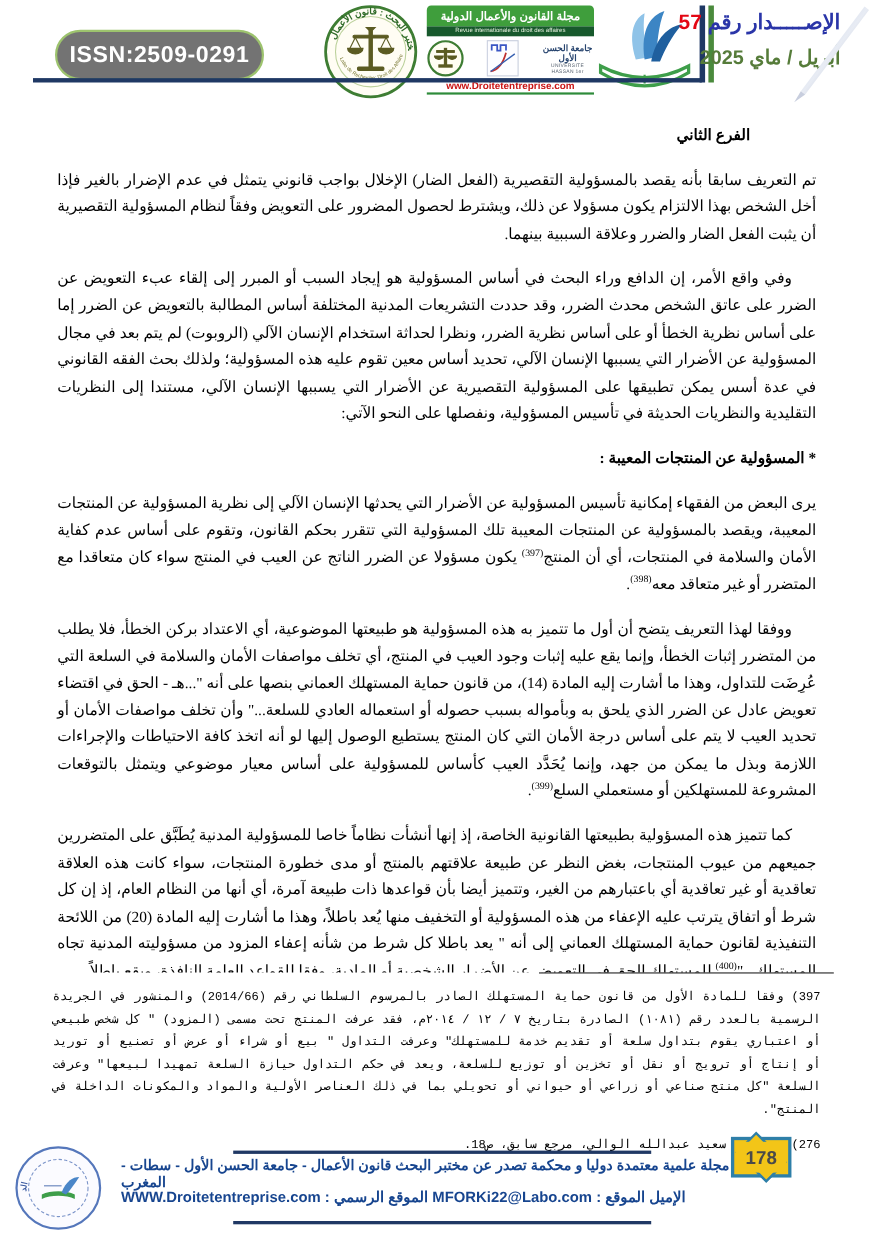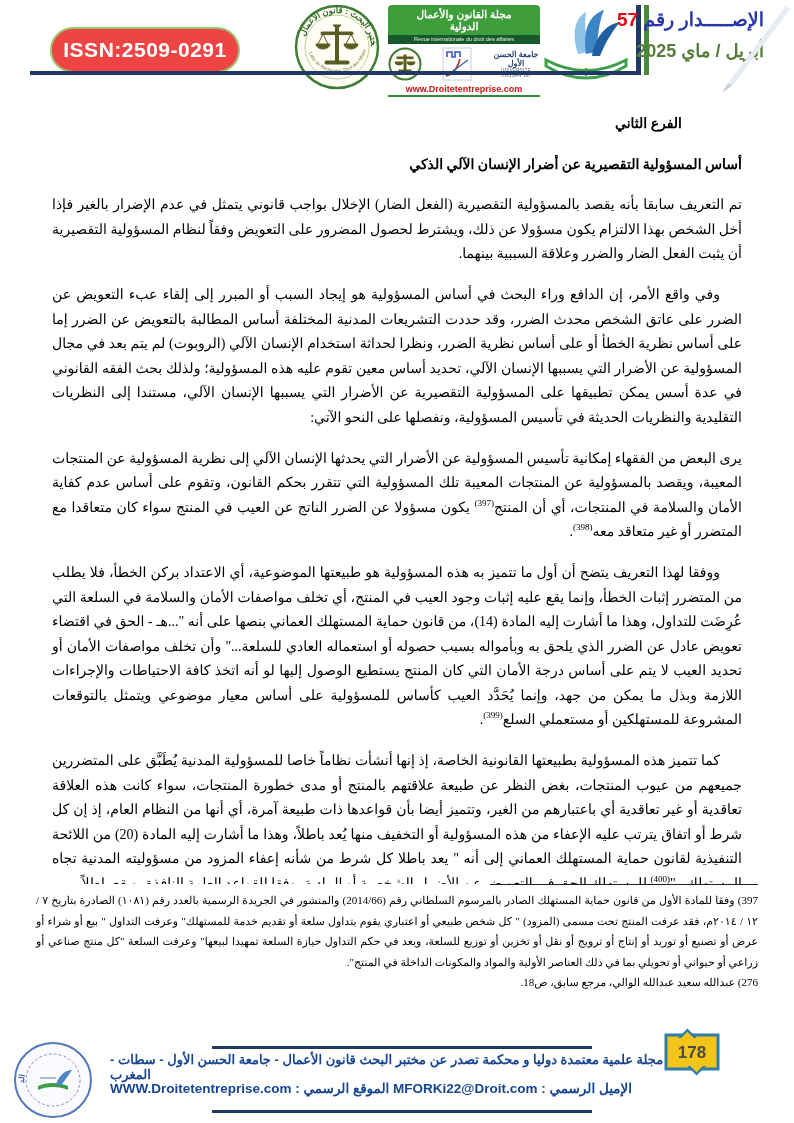--- a/index.html
+++ b/index.html
@@ -1,26 +1,26 @@
 <!DOCTYPE html>
 <html lang="ar" dir="rtl"><head>
 <meta charset="utf-8">
 <style>
   html,body{margin:0;padding:0;background:#888;}
   .page{position:relative;width:794px;height:1123px;background:#ffffff;margin:0 auto;overflow:hidden;
         font-family:"Liberation Serif","DejaVu Serif",serif;direction:rtl;}
   
   .hdr{position:absolute;top:0;left:0;width:794px;height:95px;direction:ltr;}
-  .issn{position:absolute;left:50px;top:27px;width:186px;height:42px;background:#ef4444;border:2px solid #9dc36e;
+  .issn{position:absolute;left:50px;top:27px;width:186px;height:42px;background:#737373;border:2px solid #9dc36e;
         border-radius:24px;color:#fff;font-weight:bold;font-size:21px;display:flex;align-items:center;justify-content:center;
         font-family:"Liberation Sans",sans-serif;letter-spacing:.5px;}
   .sealbig{position:absolute;left:294px;top:4px;width:86px;height:86px;}
   .ctr{position:absolute;left:388px;top:5px;width:152px;font-family:"Liberation Sans",sans-serif;}
   .ribbon{background:#3f9e3c;color:#fff;font-weight:bold;font-size:10.5px;text-align:center;border-radius:4px 4px 0 0;
-          padding:3px 14px;direction:rtl;}
+          padding:3px 2px;direction:rtl;}
   .substrip{background:#17592c;color:#e8f2e0;font-size:5.5px;text-align:center;padding:1px 0 2px;}
   .logorow{display:flex;align-items:center;height:40px;gap:20px;}
   .univ{flex:1;text-align:center;color:#28456f;}
   .univ .ar{font-size:8px;font-weight:bold;display:block;}
   .univ .fr{font-size:4.5px;display:block;color:#55606e;letter-spacing:.3px;}
   .weblink{color:#c81414;font-size:9px;font-weight:bold;text-align:center;border-bottom:2px solid #2e8b3a;padding-bottom:1px;}
   .booklogo{position:absolute;left:540px;top:8px;width:92px;height:78px;}
   .vbar1{position:absolute;left:636px;top:5px;width:5px;height:70px;background:#1f3864;}
   .vbar2{position:absolute;left:644px;top:5px;width:5px;height:70px;background:#4a8a3c;}
   .issueblk{position:absolute;left:652px;top:8px;width:112px;direction:rtl;text-align:center;
@@ -35,21 +35,21 @@
            font-size:14px;line-height:24.6px;color:#000;text-align:justify;}
   .bl{margin:16px;}
   .bh{font-weight:bold;}
   .ind{text-indent:22px;}
   .ind2{text-indent:60px;}
   .b{font-weight:bold;}
   sup{font-size:9px;line-height:0;}
   
   .fnwrap{position:absolute;top:884px;right:36px;left:36px;font-size:11px;line-height:20.5px;color:#000;text-align:justify;}
   .fnsep{width:268px;border-top:1.5px solid #222;margin-bottom:5px;}
-  .fn{margin:0;}
+  .fn{margin:12px;font-family:Liberation Mono, monospace;}
   
   .frule{position:absolute;left:212px;width:380px;height:3px;background:#203864;}
   .ftext{position:absolute;left:110px;width:560px;text-align:left;color:#17458f;font-weight:bold;
          font-size:13px;direction:rtl;font-family:"Liberation Sans",sans-serif;}
   .badge{position:absolute;left:661px;top:1026px;width:62px;height:52px;}
   .stamp{position:absolute;left:12px;top:1040px;width:82px;height:80px;}
 </style>
 </head>
 <body>
 
@@ -151,41 +151,41 @@
         <polygon points="72,6 76,9 18,86 14,83" fill="url(#pg)"></polygon>
         <polygon points="18,86 14,83 8,93" fill="#c8cede"></polygon>
       </svg>
     </div>
 
     <div class="hrule"></div>
   </div>
 
   <div class="content">
       <div class="bl bh ind2"><span>الفرع الثاني</span></div>
-      <div class="bl bh"><span>أساس المسؤولية التقصيرية عن أضرار الإنسان الآلي الذكي</span></div>
       <div class="bl bp"><span>تم التعريف سابقا بأنه يقصد بالمسؤولية التقصيرية (الفعل الضار) الإخلال بواجب قانوني يتمثل في عدم الإضرار بالغير فإذا أخل الشخص بهذا الالتزام يكون مسؤولا عن ذلك، ويشترط لحصول المضرور على التعويض وفقاً لنظام المسؤولية التقصيرية أن يثبت الفعل الضار والضرر وعلاقة السببية بينهما.</span></div>
       <div class="bl bp ind"><span>وفي واقع الأمر، إن الدافع وراء البحث في أساس المسؤولية هو إيجاد السبب أو المبرر إلى إلقاء عبء التعويض عن الضرر على عاتق الشخص محدث الضرر، وقد حددت التشريعات المدنية المختلفة أساس المطالبة بالتعويض عن الضرر إما على أساس نظرية الخطأ أو على أساس نظرية الضرر، ونظرا لحداثة استخدام الإنسان الآلي (الروبوت) لم يتم بعد في مجال المسؤولية عن الأضرار التي يسببها الإنسان الآلي، تحديد أساس معين تقوم عليه هذه المسؤولية؛ ولذلك بحث الفقه القانوني في عدة أسس يمكن تطبيقها على المسؤولية التقصيرية عن الأضرار التي يسببها الإنسان الآلي، مستندا إلى النظريات التقليدية والنظريات الحديثة في تأسيس المسؤولية، ونفصلها على النحو الآتي:</span></div>
+      <div class="bl bh"><span>* المسؤولية عن المنتجات المعيبة :</span></div>
       <div class="bl bp"><span>يرى البعض من الفقهاء إمكانية تأسيس المسؤولية عن الأضرار التي يحدثها الإنسان الآلي إلى نظرية المسؤولية عن المنتجات المعيبة، ويقصد بالمسؤولية عن المنتجات المعيبة تلك المسؤولية التي تتقرر بحكم القانون، وتقوم على أساس عدم كفاية الأمان والسلامة في المنتجات، أي أن المنتج</span><sup>(397)</sup><span> يكون مسؤولا عن الضرر الناتج عن العيب في المنتج سواء كان متعاقدا مع المتضرر أو غير متعاقد معه</span><sup>(398)</sup><span>.</span></div>
       <div class="bl bp ind"><span>ووفقا لهذا التعريف يتضح أن أول ما تتميز به هذه المسؤولية هو طبيعتها الموضوعية، أي الاعتداد بركن الخطأ، فلا يطلب من المتضرر إثبات الخطأ، وإنما يقع عليه إثبات وجود العيب في المنتج، أي تخلف مواصفات الأمان والسلامة في السلعة التي عُرِضَت للتداول، وهذا ما أشارت إليه المادة (14)، من قانون حماية المستهلك العماني بنصها على أنه "...هـ - الحق في اقتضاء تعويض عادل عن الضرر الذي يلحق به وبأمواله بسبب حصوله أو استعماله العادي للسلعة..." وأن تخلف مواصفات الأمان أو تحديد العيب لا يتم على أساس درجة الأمان التي كان المنتج يستطيع الوصول إليها لو أنه اتخذ كافة الاحتياطات والإجراءات اللازمة وبذل ما يمكن من جهد، وإنما يُحَدَّد العيب كأساس للمسؤولية على أساس معيار موضوعي ويتمثل بالتوقعات المشروعة للمستهلكين أو مستعملي السلع</span><sup>(399)</sup><span>.</span></div>
       <div class="bl bp ind"><span>كما تتميز هذه المسؤولية بطبيعتها القانونية الخاصة، إذ إنها أنشأت نظاماً خاصا للمسؤولية المدنية يُطَبَّق على المتضررين جميعهم من عيوب المنتجات، بغض النظر عن طبيعة علاقتهم بالمنتج أو مدى خطورة المنتجات، سواء كانت هذه العلاقة تعاقدية أو غير تعاقدية أي باعتبارهم من الغير، وتتميز أيضا بأن قواعدها ذات طبيعة آمرة، أي أنها من النظام العام، إذ إن كل شرط أو اتفاق يترتب عليه الإعفاء من هذه المسؤولية أو التخفيف منها يُعد باطلاً، وهذا ما أشارت إليه المادة (20) من اللائحة التنفيذية لقانون حماية المستهلك العماني إلى أنه " يعد باطلا كل شرط من شأنه إعفاء المزود من مسؤوليته المدنية تجاه المستهلك..."</span><sup>(400)</sup><span> للمستهلك الحق في التعويض عن الأضرار الشخصية أو المادية، وفقا للقواعد العامة النافذة، ويقع باطلاً</span></div>
     </div>
 
   <div class="fnwrap">
     <div class="fnsep"></div>
     <div>
         <div class="fn"><span>397) وفقا للمادة الأول من قانون حماية المستهلك الصادر بالمرسوم السلطاني رقم (2014/66) والمنشور في الجريدة الرسمية بالعدد رقم (١٠٨١) الصادرة بتاريخ ٧ / ١٢ / ٢٠١٤م، فقد عرفت المنتج تحت مسمى (المزود) " كل شخص طبيعي أو اعتباري يقوم بتداول سلعة أو تقديم خدمة للمستهلك" وعرفت التداول " بيع أو شراء أو عرض أو تصنيع أو توريد أو إنتاج أو ترويج أو نقل أو تخزين أو توزيع للسلعة، ويعد في حكم التداول حيازة السلعة تمهيدا لبيعها" وعرفت السلعة "كل منتج صناعي أو زراعي أو حيواني أو تحويلي بما في ذلك العناصر الأولية والمواد والمكونات الداخلة في المنتج".</span></div>
         <div class="fn"><span>276) عبدالله سعيد عبدالله الوالي، مرجع سابق، ص18.</span></div>
       </div>
   </div>
 
   <div class="frule" style="top:1046px;"></div>
   <div class="ftext" style="top:1052px;">مجلة علمية معتمدة  دوليا و محكمة تصدر عن مختبر البحث قانون الأعمال - جامعة الحسن الأول - سطات - المغرب</div>
   <div class="ftext" style="top:1080px;font-size:13.5px;">
-    <span>الإميل الرسمي :</span>
-    <span>MFORKi22@Droit.com</span>
+    <span>الإميل الموقع :</span>
+    <span>MFORKi22@Labo.com</span>
     <span>الموقع الرسمي :</span>
     <span>WWW.Droitetentreprise.com</span>
   </div>
   <div class="frule" style="top:1110px;"></div>
 
   <div class="badge">
     <svg width="62" height="52" viewBox="0 0 62 52">
       <g transform="translate(31,26)">
         <rect x="-26" y="-17" width="52" height="34" fill="#f3c518" stroke="#2e7fa8" stroke-width="3"></rect>
         <rect x="-26" y="-17" width="52" height="34" fill="#f3c518" stroke="#2e7fa8" stroke-width="3" transform="rotate(45) scale(0.72)"></rect>

